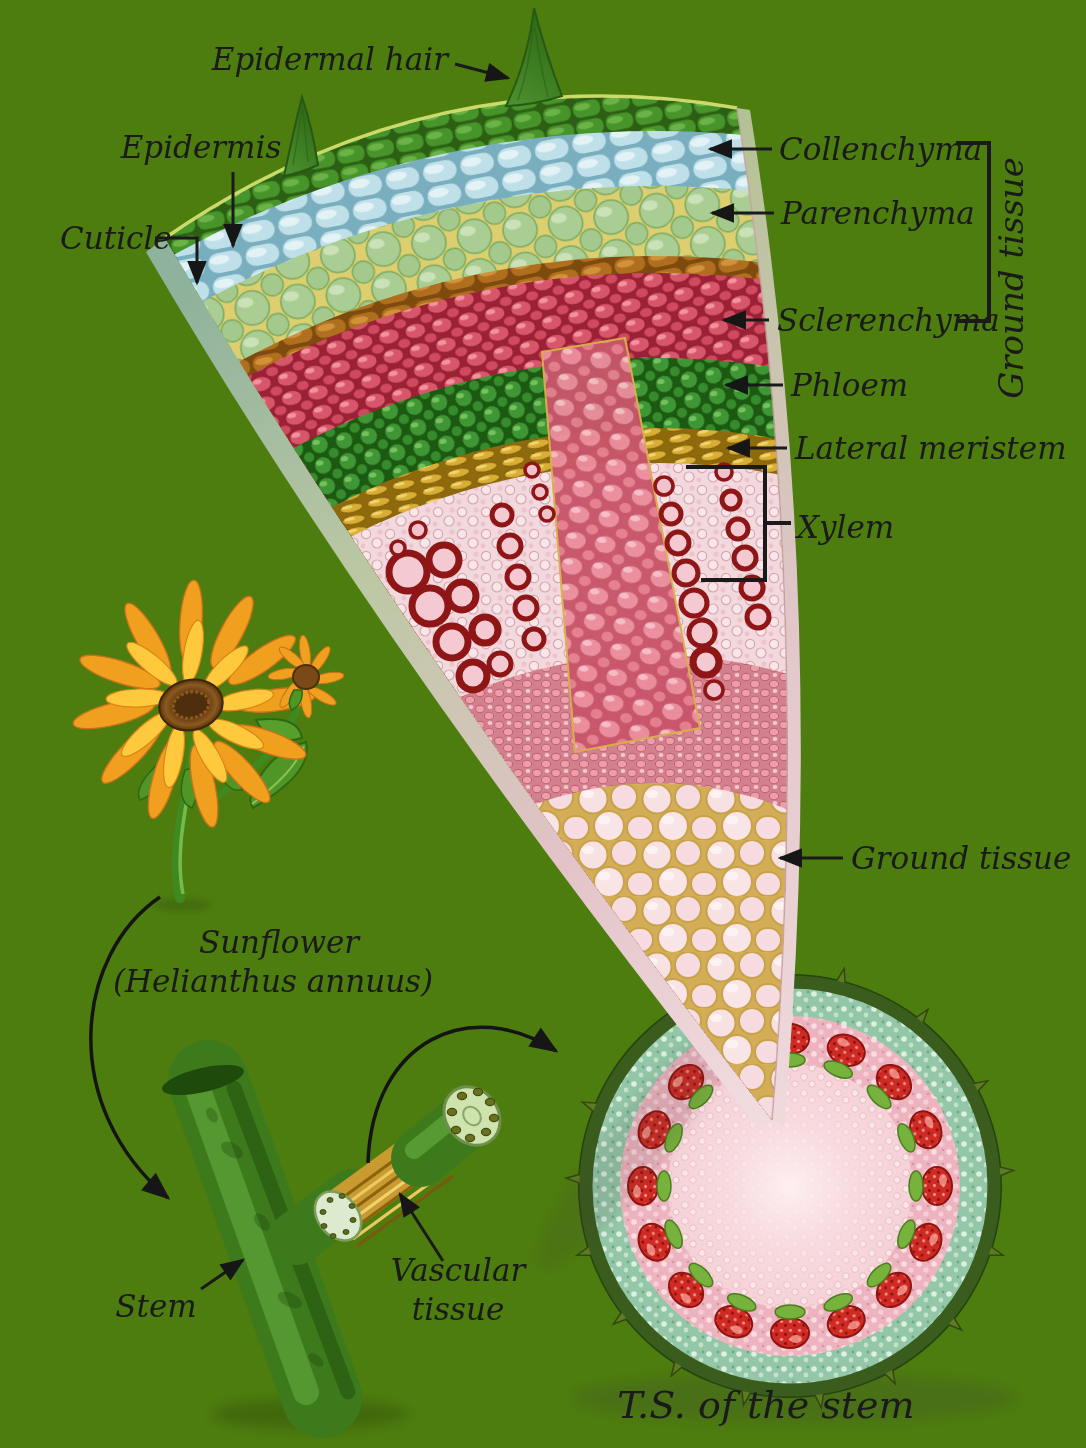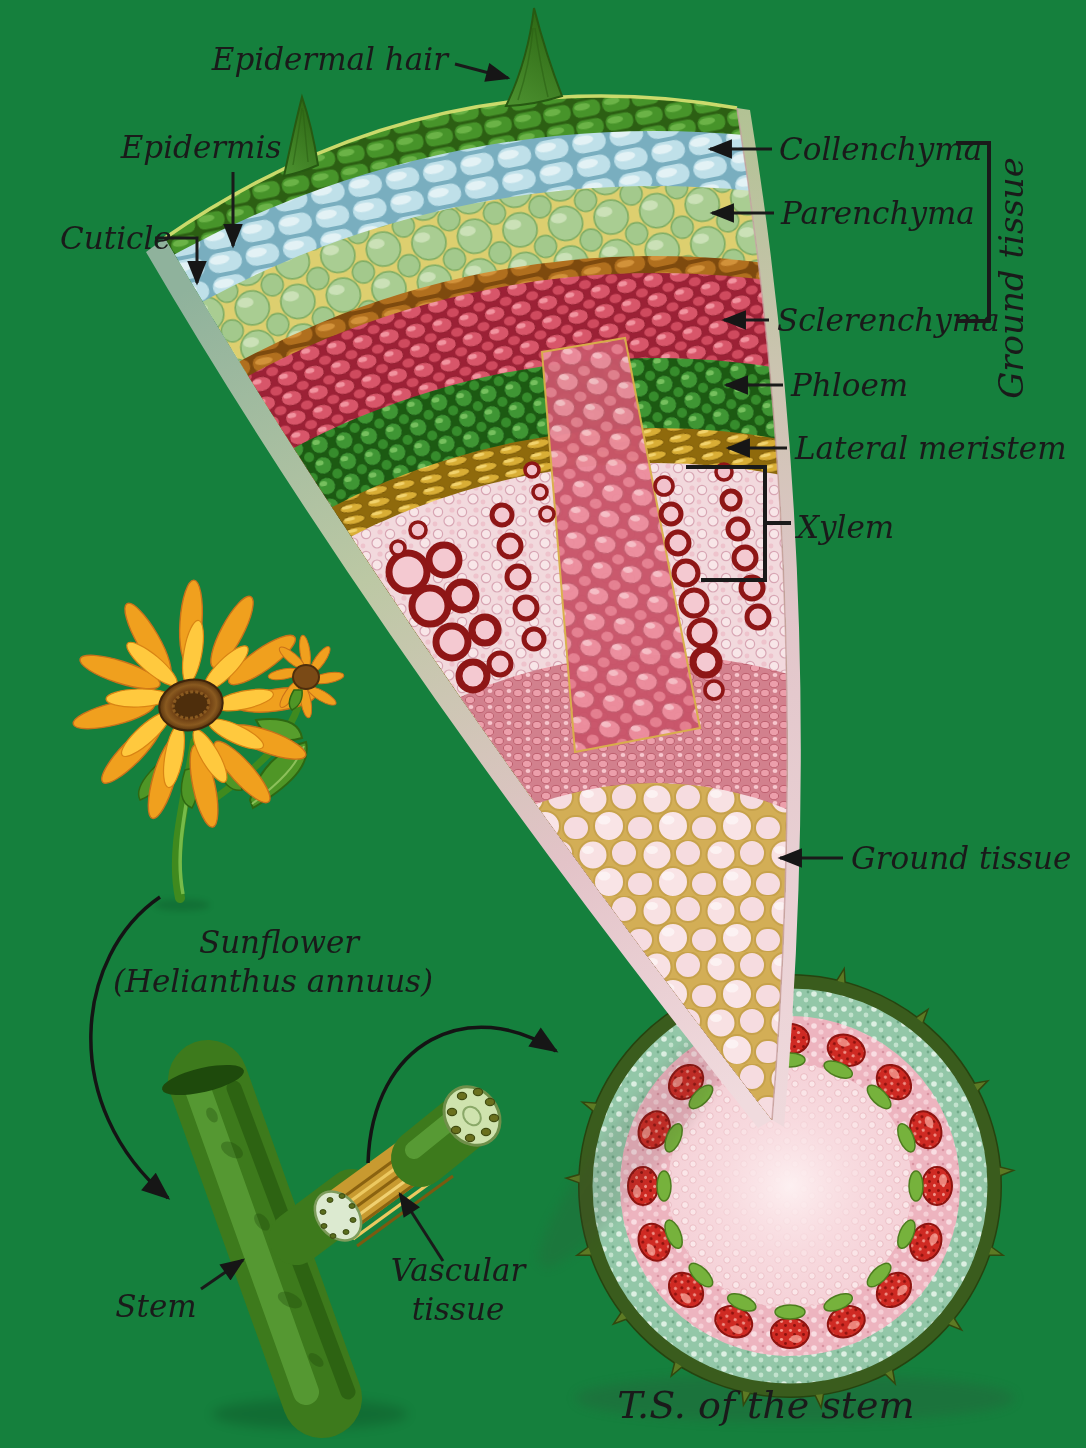--- a/index.html
+++ b/index.html
@@ -1,16 +1,16 @@
 <!DOCTYPE html>
 <html><head>
 <meta charset="utf-8">
 <style>
   html,body{margin:0;padding:0;background:#ffffff;}
-  .stage{position:relative;width:1086px;height:1448px;background:#15803d;overflow:hidden;
+  .stage{position:relative;width:1086px;height:1448px;background:#4d7c0f;overflow:hidden;
          font-family:"DejaVu Serif","Liberation Serif",serif;}
   svg{display:block}
   .lbl{font-family:"DejaVu Serif","Liberation Serif",serif;font-style:italic;
        fill:#1a1a1a;font-size:31px;}
   .lbl-big{font-size:34px;}
   .lbl-caption{font-size:38px;}
   .ln{stroke:#1a1a1a;stroke-width:3;fill:none;}
   .ln-curve{stroke:#141414;stroke-width:3.5;fill:none;}
   .bracket{stroke:#1a1a1a;stroke-width:4;fill:none;}
   .vsl-b{fill:#f4c9d1;stroke:#8e1616;stroke-width:7;}

